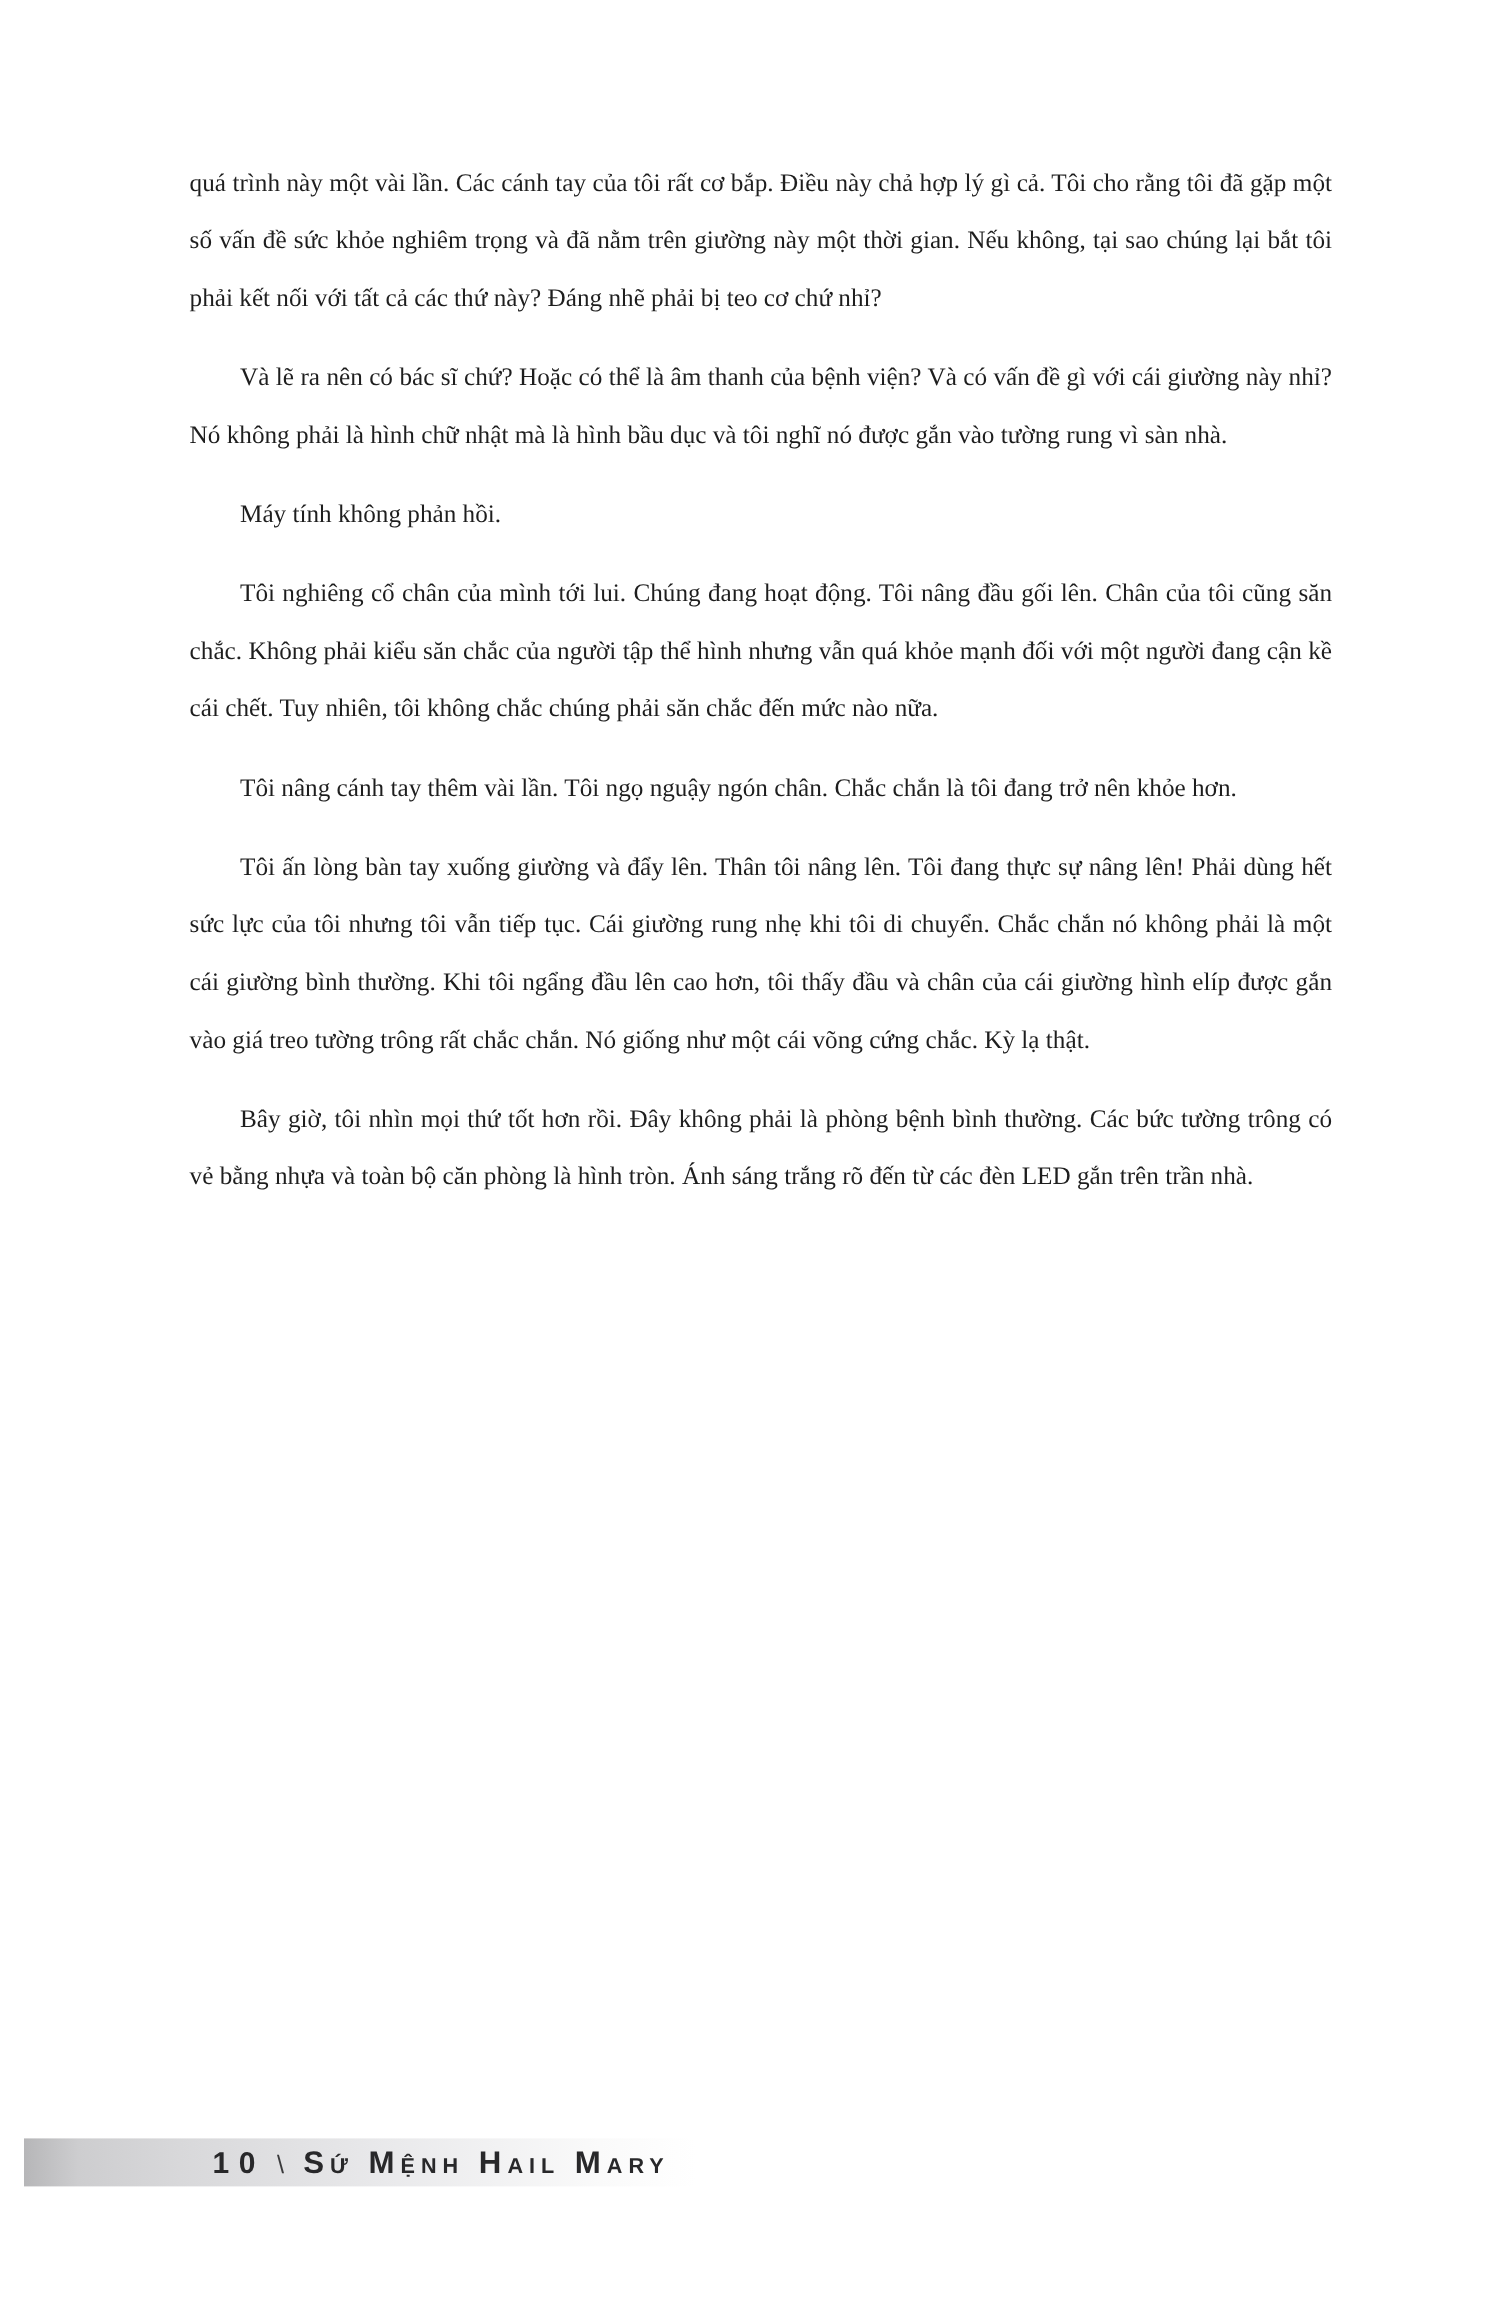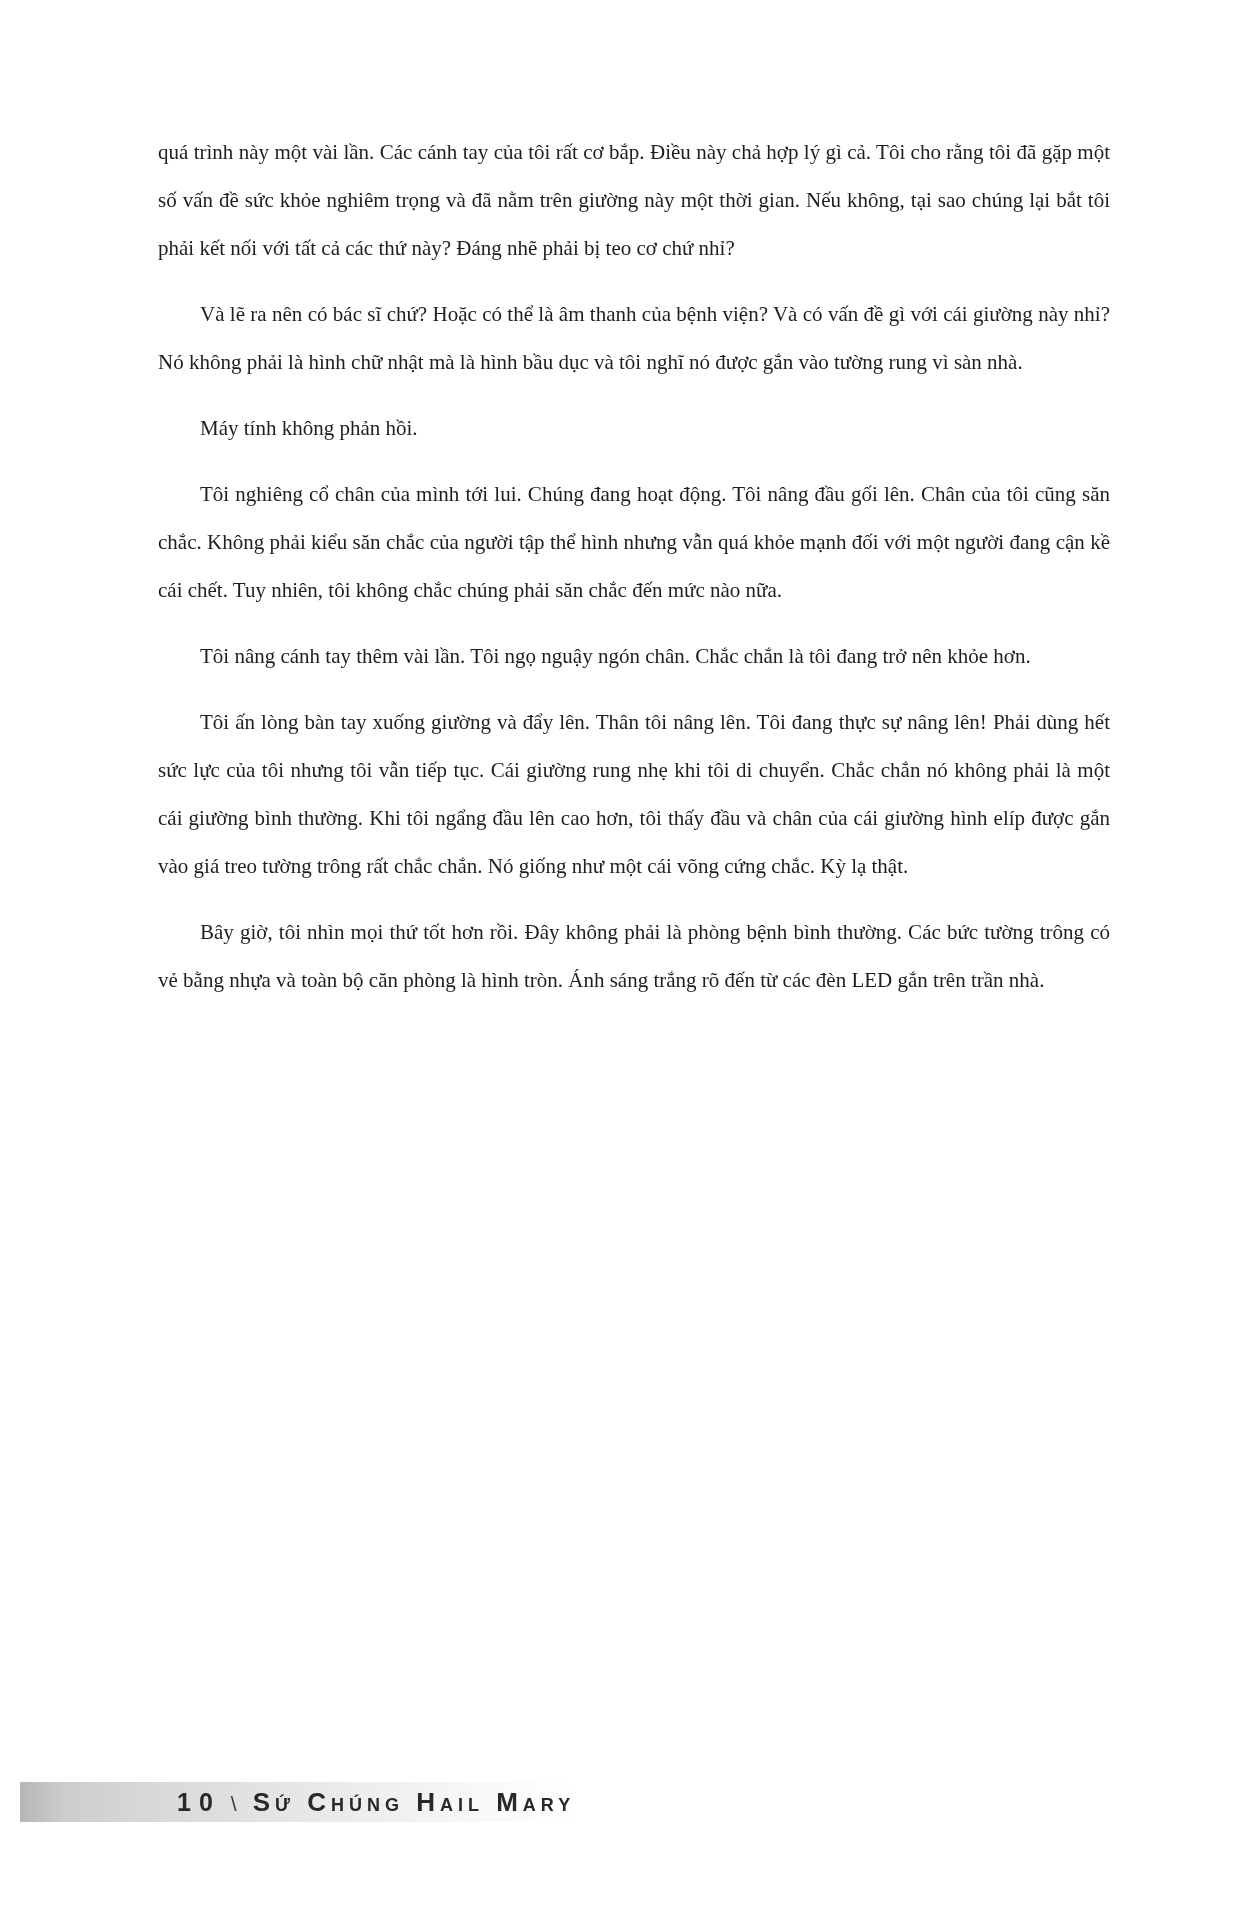--- a/index.html
+++ b/index.html
@@ -88,17 +88,17 @@
       <p class="para">Tôi nghiêng cổ chân của mình tới lui. Chúng đang hoạt động. Tôi nâng đầu gối lên. Chân của tôi cũng săn chắc. Không phải kiểu săn chắc của người tập thể hình nhưng vẫn quá khỏe mạnh đối với một người đang cận kề cái chết. Tuy nhiên, tôi không chắc chúng phải săn chắc đến mức nào nữa.</p>
       <p class="para">Tôi nâng cánh tay thêm vài lần. Tôi ngọ nguậy ngón chân. Chắc chắn là tôi đang trở nên khỏe hơn.</p>
       <p class="para">Tôi ấn lòng bàn tay xuống giường và đẩy lên. Thân tôi nâng lên. Tôi đang thực sự nâng lên! Phải dùng hết sức lực của tôi nhưng tôi vẫn tiếp tục. Cái giường rung nhẹ khi tôi di chuyển. Chắc chắn nó không phải là một cái giường bình thường. Khi tôi ngẩng đầu lên cao hơn, tôi thấy đầu và chân của cái giường hình elíp được gắn vào giá treo tường trông rất chắc chắn. Nó giống như một cái võng cứng chắc. Kỳ lạ thật.</p>
       <p class="para">Bây giờ, tôi nhìn mọi thứ tốt hơn rồi. Đây không phải là phòng bệnh bình thường. Các bức tường trông có vẻ bằng nhựa và toàn bộ căn phòng là hình tròn. Ánh sáng trắng rõ đến từ các đèn LED gắn trên trần nhà.</p>
     </div>
 
   <div class="footer-bar">
     <div class="footer-line">
       <span class="page-number">10</span>
       <span class="separator">\</span>
-      <span class="book-title">Sứ Chúng Hail Mary</span>
+      <span class="book-title">Sứ Mệnh Hail Mary</span>
     </div>
   </div>
 
 </div>
 
 </body></html>

